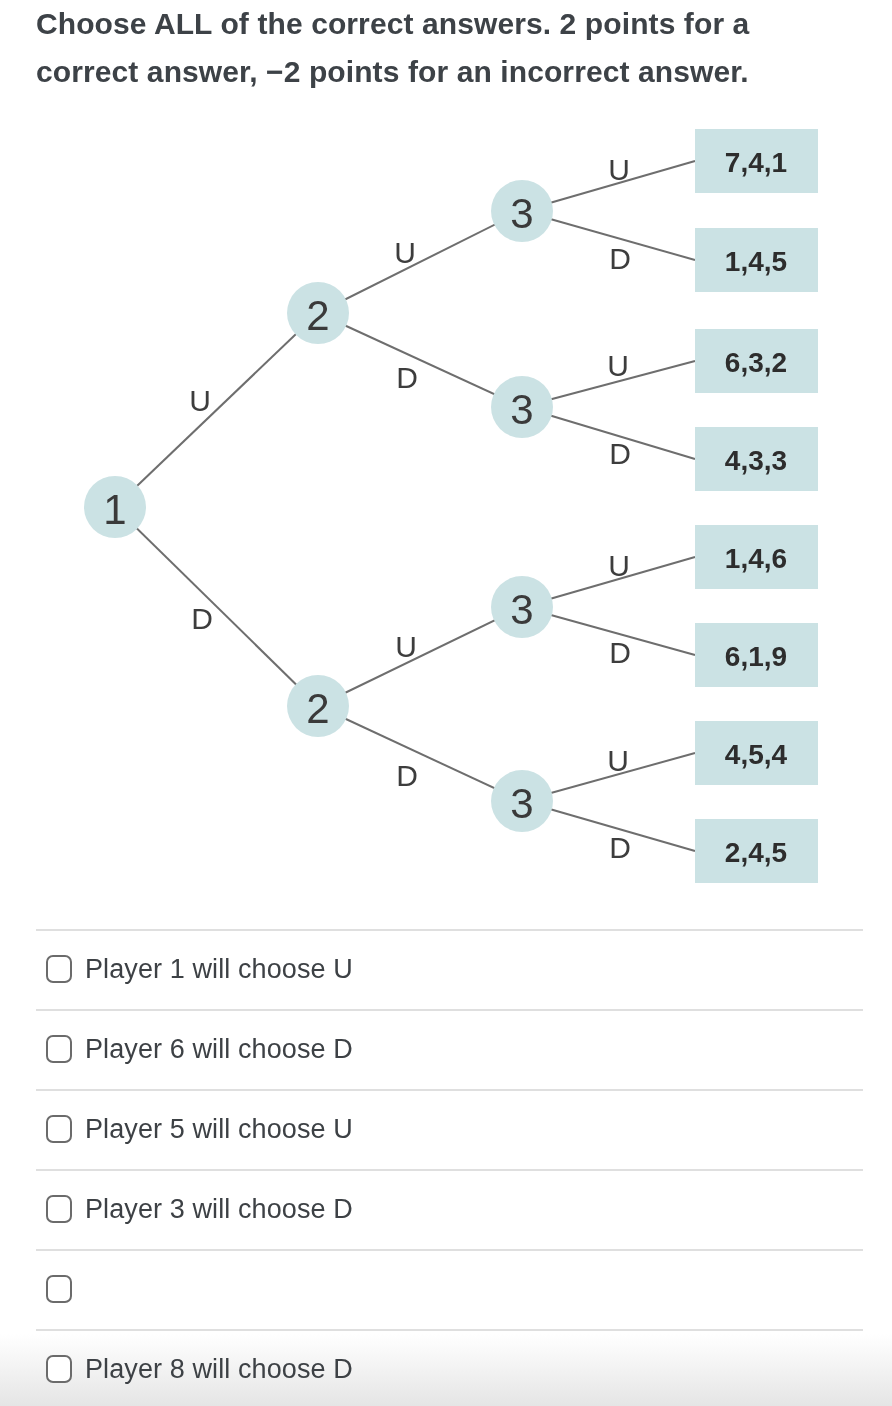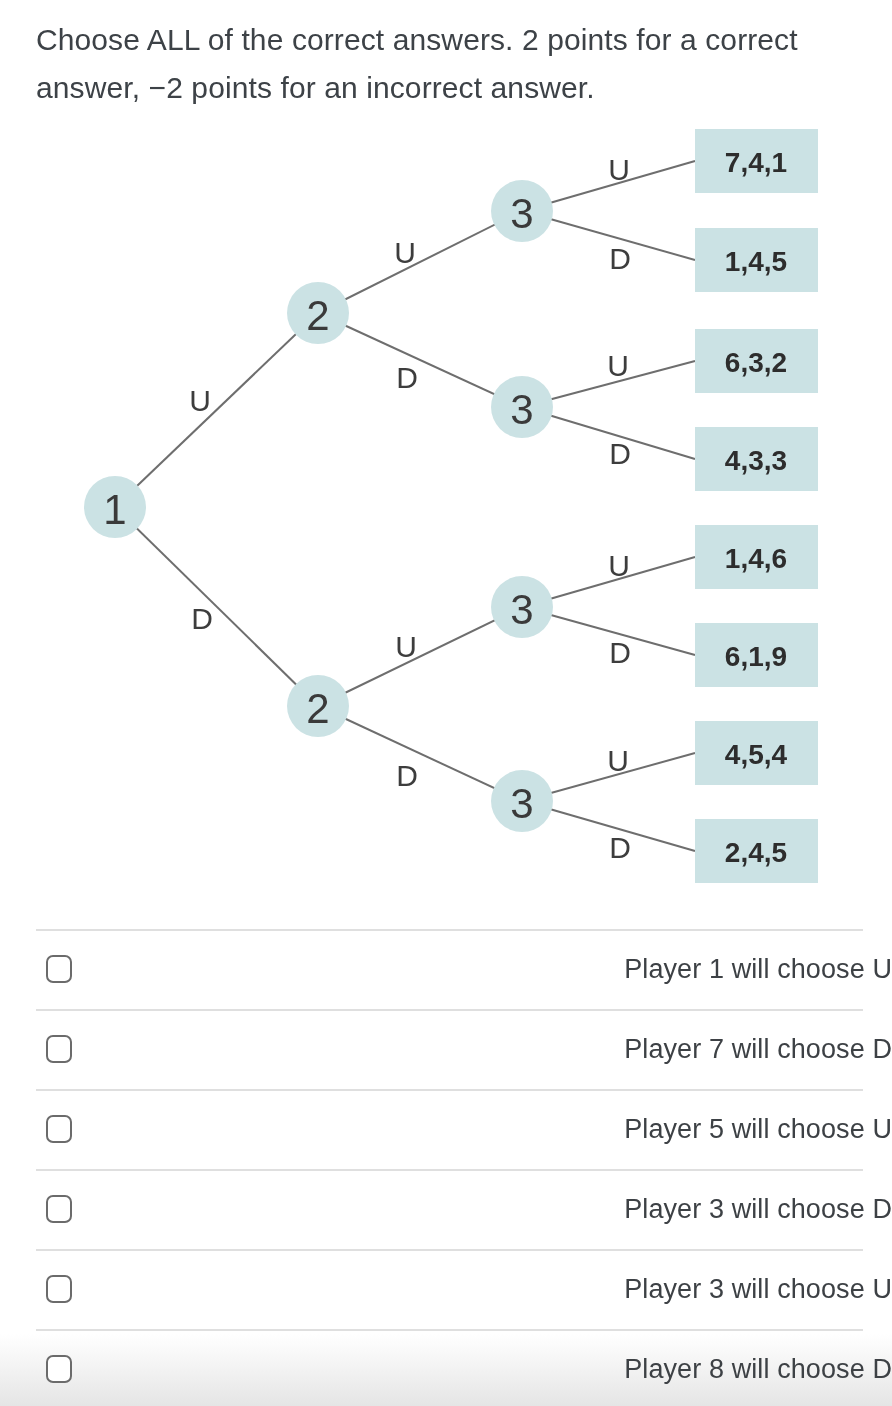--- a/index.html
+++ b/index.html
@@ -5,25 +5,25 @@
   * { margin: 0; padding: 0; box-sizing: border-box; }
   html, body { background: #ffffff; }
   body {
     width: 892px; height: 1406px;
     position: relative;
     overflow: hidden;
     font-family: "Liberation Sans", sans-serif;
   }
   .prompt {
     position: absolute;
-    left: 36px; top: 16px;
+    left: 36px; top: 0;
     width: 822px;
     font-size: 30px;
     line-height: 48px;
-    font-weight: 400;
+    font-weight: 700;
     color: #3d4247;
     letter-spacing: 0.1px;
   }
   .tree-svg {
     position: absolute;
     left: 0; top: 120px;
     width: 892px; height: 775px;
   }
   .branch { stroke: #6e6e6e; stroke-width: 2; fill: none; }
   .node-circle { fill: #cbe2e4; }
@@ -54,21 +54,20 @@
     left: 0; top: 929px;
     width: 892px;
   }
   .option-row {
     position: relative;
     height: 80px;
     display: flex;
     align-items: center;
     padding-left: 46px;
     cursor: pointer;
-    justify-content: space-between;
   }
   .option-row::before {
     content: "";
     position: absolute;
     top: 0; left: 36px; right: 29px;
     height: 2px;
     background: #dfdfdf;
   }
   .checkbox {
     width: 26px; height: 28px;
@@ -190,33 +189,32 @@
 
   <div class="bottom-fade"></div>
 
   <div class="options">
     <div class="option-row">
       <span class="checkbox" role="checkbox" aria-checked="false"></span>
       <span class="option-label">Player 1 will choose U</span>
     </div>
     <div class="option-row">
       <span class="checkbox" role="checkbox" aria-checked="false"></span>
-      <span class="option-label">Player 7 will choose D</span>
+      <span class="option-label">Player 6 will choose D</span>
     </div>
     <div class="option-row">
       <span class="checkbox" role="checkbox" aria-checked="false"></span>
       <span class="option-label">Player 5 will choose U</span>
     </div>
     <div class="option-row">
       <span class="checkbox" role="checkbox" aria-checked="false"></span>
       <span class="option-label">Player 3 will choose D</span>
     </div>
     <div class="option-row">
       <span class="checkbox" role="checkbox" aria-checked="false"></span>
-      <span class="option-label">Player 3 will choose U</span>
     </div>
     <div class="option-row">
       <span class="checkbox" role="checkbox" aria-checked="false"></span>
       <span class="option-label">Player 8 will choose D</span>
     </div>
   </div>
 
 </main>
 
 </body></html>

